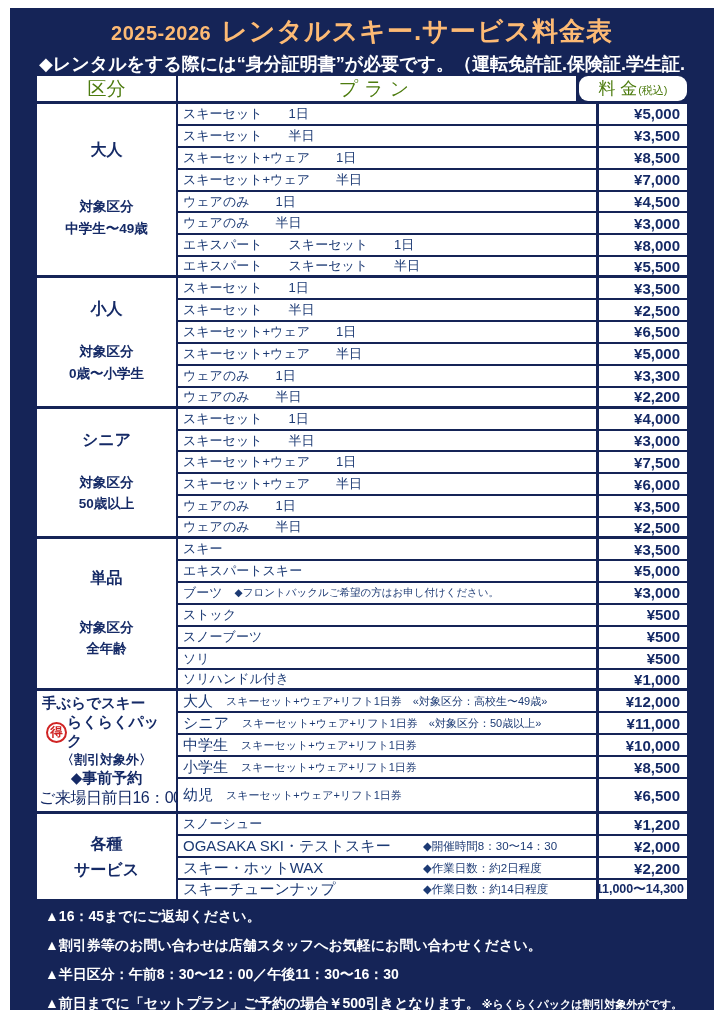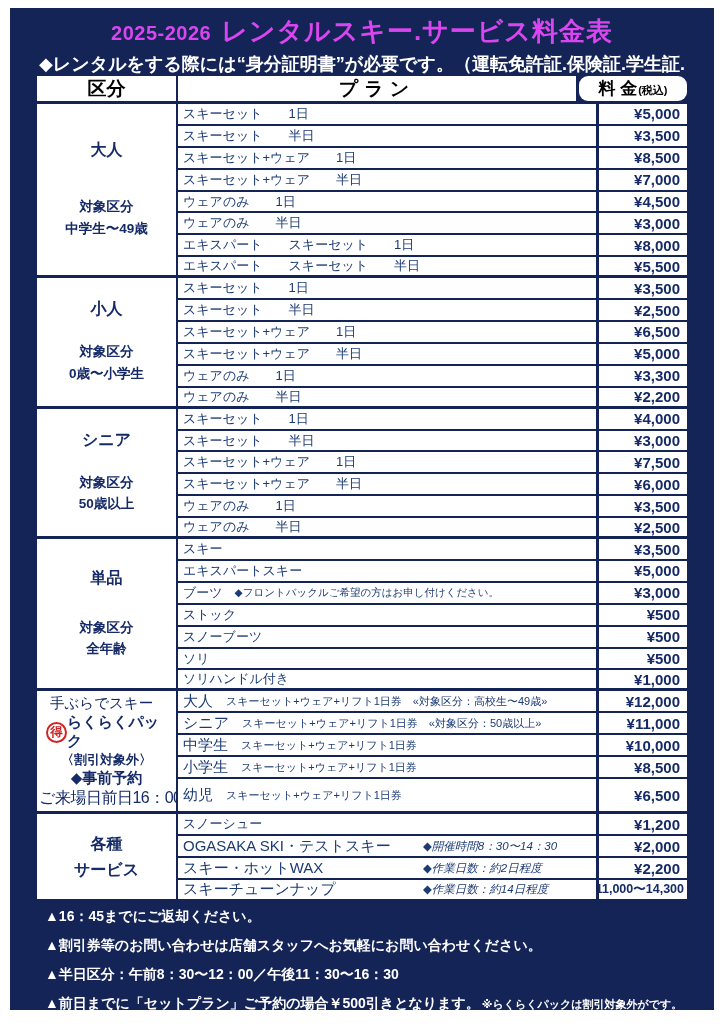--- a/index.html
+++ b/index.html
@@ -2,57 +2,57 @@
 <html><head>
 <meta charset="utf-8">
 <style>
   * { margin:0; padding:0; box-sizing:border-box; }
   html,body { width:724px; height:1024px; background:#ffffff; overflow:hidden;
     font-family:"Liberation Sans","DejaVu Sans",sans-serif; }
   .page { position:absolute; left:10px; top:8px; width:704px; height:1002px;
     background:#152457; padding:6px 27px 0; overflow:hidden; }
 
   
-  .title-row { text-align:center; color:#d946ef; padding-top:2px; line-height:30px; white-space:nowrap; }
+  .title-row { text-align:center; color:#fdba74; padding-top:2px; line-height:30px; white-space:nowrap; }
   .title-year { font-size:20px; font-weight:bold; letter-spacing:.5px; margin-right:10px; }
   .title-main { font-size:26px; font-weight:bold; letter-spacing:1px; }
   .subtitle { text-align:center; color:#fff; font-size:18px; font-weight:bold; margin-top:2px; height:17px; }
 
   
   .ptable { margin-top:7px; }
   .thead { display:flex; height:28px; border-bottom:3.5px solid #152457; }
-  .th { background:#fff; color:#000000; font-weight:bold; font-size:19px;
+  .th { background:#fff; color:#4d7c0f; font-weight:normal; font-size:19px;
     display:flex; align-items:center; justify-content:center; }
   .th-cat { width:141px; border-right:2.5px solid #152457; }
   .th-plan { flex:1; border-right:3.5px solid #152457; letter-spacing:6px; }
   .th-price { width:108px; font-size:17px;border-radius:9px; }
   .tax { font-size:11px; margin-left:1px; padding-top:4px; }
 
   .section { display:flex; border-bottom:3.5px solid #152457; }
   .section:last-child { border-bottom:none; }
   .cat { width:141px; background:#fff; border-right:2.5px solid #152457; color:#152a66; }
   .cat-std { display:flex; flex-direction:column; align-items:center; justify-content:space-evenly; height:100%; }
   .cat-main { font-size:16px; font-weight:bold; }
   .cat-sub { font-size:13.5px; font-weight:bold; line-height:1.6; text-align:center; }
   .rows { flex:1; display:flex; flex-direction:column;border-radius:14px; }
   .t-row { display:flex; height:21.9px; border-bottom:2px solid #152457; }
   .t-row:last-child { border-bottom:none; height:auto; flex:1; }
   .plan { flex:1; background:#fff; border-right:3.5px solid #152457; position:relative;
     display:flex; align-items:center; padding-left:5px; color:#1c3a74; font-size:13px; white-space:nowrap; }
   .plan-lg { font-size:15px; }
   .note-inline { font-size:10.5px; margin-left:12px; }
   .detail { font-size:11px; margin-left:13px; }
-  .tab-note { position:absolute; left:245px; font-size:11.5px;font-style:italic; }
+  .tab-note { position:absolute; left:245px; font-size:11.5px; }
   .price { width:88px; background:#fff; display:flex; align-items:center; justify-content:flex-end;
     padding-right:7px; color:#152a66; font-weight:bold; font-size:15px; white-space:nowrap; }
   .price-sm { font-size:12.5px; padding-right:3px;text-align:center; }
 
   
   .cat-rr { display:flex; flex-direction:column; justify-content:space-between; height:100%; padding:3px 2px 2px; }
-  .rr-line1 { font-size:14.5px; font-weight:normal; padding-left:3px;margin-left:8px; }
+  .rr-line1 { font-size:14.5px; font-weight:bold; padding-left:3px; }
   .rr-line2 { display:flex; align-items:center; justify-content:space-between; padding:0 1px 0 7px;
     font-weight:bold; font-size:15px; }
   .stamp { width:21px; height:21px; border:2px solid #d02424; border-radius:50%; color:#d02424;
     font-size:12.5px; font-weight:bold; display:flex; align-items:center; justify-content:center; flex:none; }
   .rr-line3 { text-align:center; font-size:13px; font-weight:bold; }
   .rr-line4 { text-align:center; font-size:15px; font-weight:bold; }
   .rr-line5 { text-align:center; font-size:16px; font-weight:normal; letter-spacing:-.5px; white-space:nowrap; }
 
   
   .footnotes { margin-top:9px; color:#fff; padding-left:8px; }

